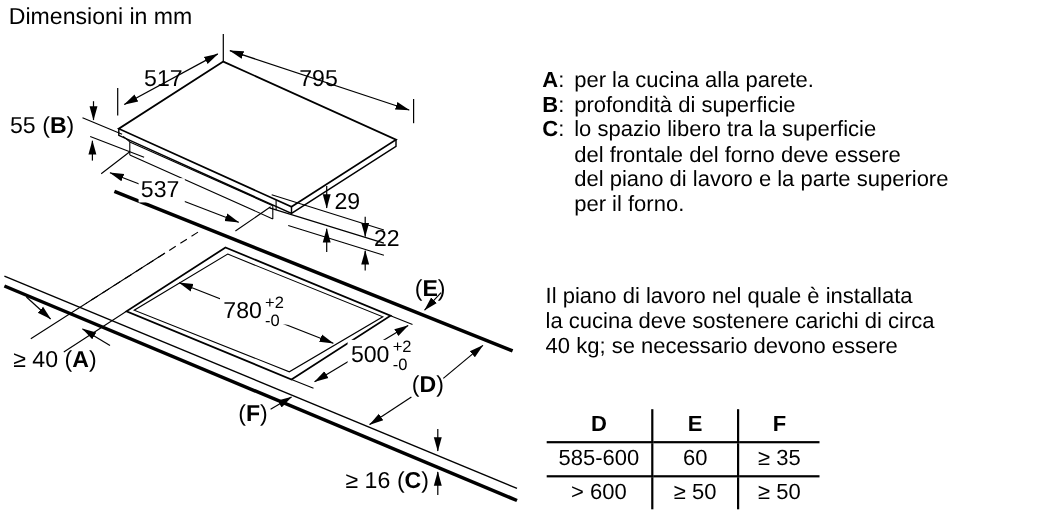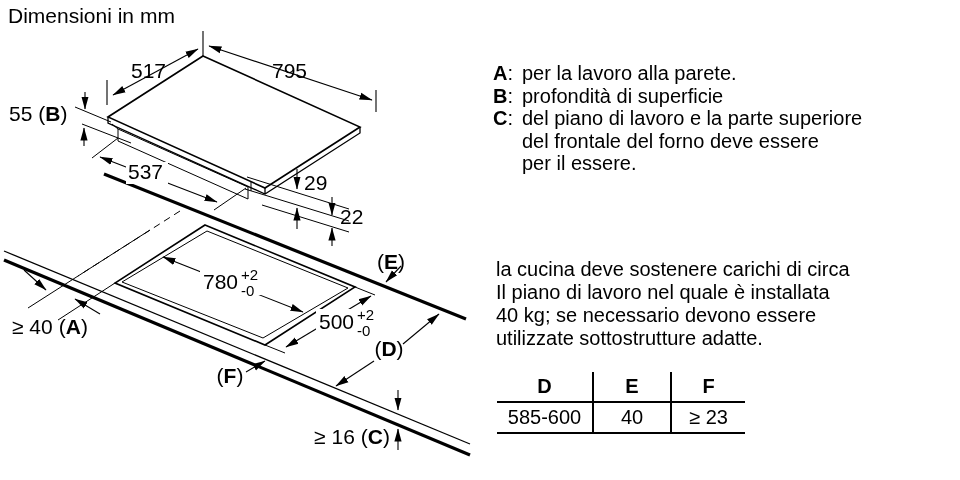--- a/index.html
+++ b/index.html
@@ -165,51 +165,56 @@
       <line class="dim" x1="246" y1="372" x2="265" y2="361" marker-end="url(#aE)"></line>
       <text x="230" y="383" text-anchor="middle">
         <tspan>(</tspan><tspan class="b">F</tspan><tspan>)</tspan>
       </text>
     </g>
   </svg>
 
   <div class="legend">
     <div class="legend-item">
       <span class="legend-key"><span class="k">A</span><span>:</span></span>
-      <div class="legend-line">per la lavoro alla parete.</div>
+      <div class="legend-line">per la cucina alla parete.</div>
     </div>
     <div class="legend-item">
       <span class="legend-key"><span class="k">B</span><span>:</span></span>
       <div class="legend-line">profondità di superficie</div>
     </div>
     <div class="legend-item">
       <span class="legend-key"><span class="k">C</span><span>:</span></span>
+      <div class="legend-line">lo spazio libero tra la superficie</div>
+      <div class="legend-line">del frontale del forno deve essere</div>
       <div class="legend-line">del piano di lavoro e la parte superiore</div>
-      <div class="legend-line">del frontale del forno deve essere</div>
-      <div class="legend-line">per il essere.</div>
+      <div class="legend-line">per il forno.</div>
     </div>
   </div>
 
   <div class="para">
+    <div>Il piano di lavoro nel quale è installata</div>
     <div>la cucina deve sostenere carichi di circa</div>
-    <div>Il piano di lavoro nel quale è installata</div>
     <div>40 kg; se necessario devono essere</div>
-    <div>utilizzate sottostrutture adatte.</div>
   </div>
 
   <table class="dims-table">
     <thead>
       <tr>
         <th class="cD vr">D</th>
         <th class="cE vr">E</th>
         <th class="cF">F</th>
       </tr>
     </thead>
     <tbody>
       <tr class="r0">
         <td class="vr">585-600</td>
-        <td class="vr">40</td>
-        <td>≥ 23</td>
+        <td class="vr">60</td>
+        <td>≥ 35</td>
+      </tr>
+      <tr class="r1">
+        <td class="vr">&gt; 600</td>
+        <td class="vr">≥ 50</td>
+        <td>≥ 50</td>
       </tr>
     </tbody>
   </table>
 
 </div>
 
 </body></html>

